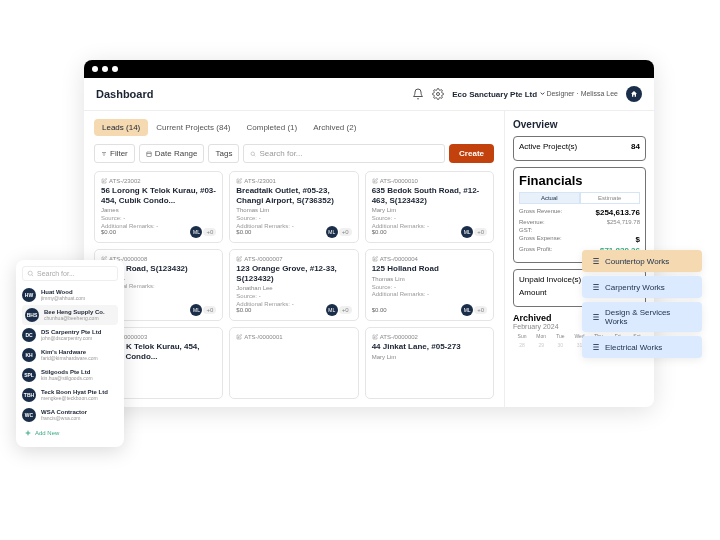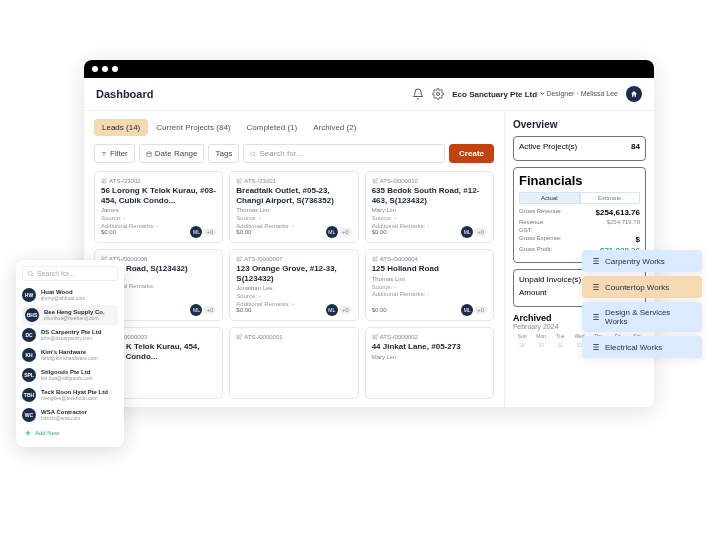--- a/index.html
+++ b/index.html
@@ -414,42 +414,42 @@
   <div class="fc-add">
       <svg width="8" height="8" viewBox="0 0 24 24" fill="none" stroke="#3aa984" stroke-width="3">
         <line x1="12" y1="5" x2="12" y2="19"></line>
         <line x1="5" y1="12" x2="19" y2="12"></line>
       </svg>
       <span>Add New</span>
     </div>
 </div>
 
 <div class="float-works" id="works">
+    <div class="wk h">
+      <svg class="wk-icon" viewBox="0 0 24 24" fill="none" stroke="currentColor" stroke-width="2">
+        <line x1="8" y1="6" x2="21" y2="6"></line>
+        <line x1="8" y1="12" x2="21" y2="12"></line>
+        <line x1="8" y1="18" x2="21" y2="18"></line>
+        <line x1="3" y1="6" x2="3.01" y2="6"></line>
+        <line x1="3" y1="12" x2="3.01" y2="12"></line>
+        <line x1="3" y1="18" x2="3.01" y2="18"></line>
+      </svg>
+      <span>Countertop Works</span>
+    </div>
     <div class="wk">
       <svg class="wk-icon" viewBox="0 0 24 24" fill="none" stroke="currentColor" stroke-width="2">
         <line x1="8" y1="6" x2="21" y2="6"></line>
         <line x1="8" y1="12" x2="21" y2="12"></line>
         <line x1="8" y1="18" x2="21" y2="18"></line>
         <line x1="3" y1="6" x2="3.01" y2="6"></line>
         <line x1="3" y1="12" x2="3.01" y2="12"></line>
         <line x1="3" y1="18" x2="3.01" y2="18"></line>
       </svg>
       <span>Carpentry Works</span>
     </div>
-    <div class="wk h">
-      <svg class="wk-icon" viewBox="0 0 24 24" fill="none" stroke="currentColor" stroke-width="2">
-        <line x1="8" y1="6" x2="21" y2="6"></line>
-        <line x1="8" y1="12" x2="21" y2="12"></line>
-        <line x1="8" y1="18" x2="21" y2="18"></line>
-        <line x1="3" y1="6" x2="3.01" y2="6"></line>
-        <line x1="3" y1="12" x2="3.01" y2="12"></line>
-        <line x1="3" y1="18" x2="3.01" y2="18"></line>
-      </svg>
-      <span>Countertop Works</span>
-    </div>
     <div class="wk">
       <svg class="wk-icon" viewBox="0 0 24 24" fill="none" stroke="currentColor" stroke-width="2">
         <line x1="8" y1="6" x2="21" y2="6"></line>
         <line x1="8" y1="12" x2="21" y2="12"></line>
         <line x1="8" y1="18" x2="21" y2="18"></line>
         <line x1="3" y1="6" x2="3.01" y2="6"></line>
         <line x1="3" y1="12" x2="3.01" y2="12"></line>
         <line x1="3" y1="18" x2="3.01" y2="18"></line>
       </svg>
       <span>Design &amp; Services Works</span>

